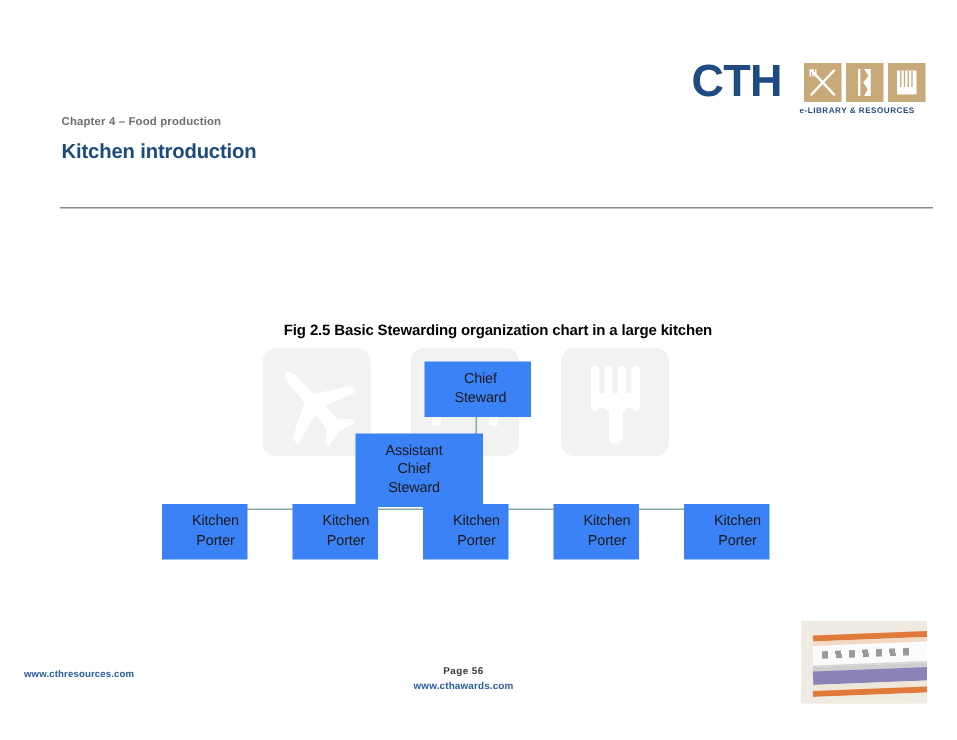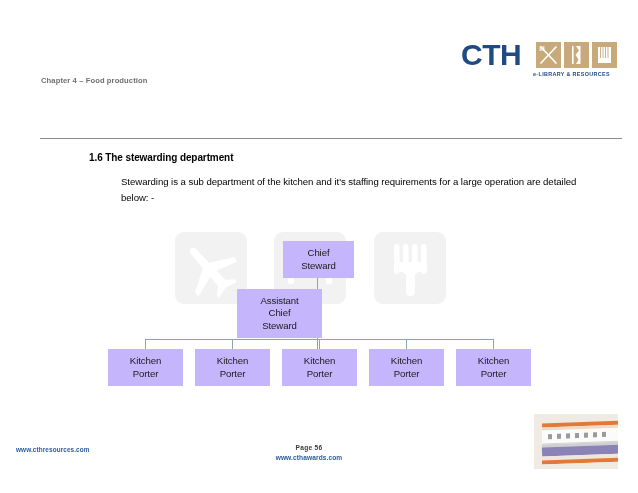--- a/index.html
+++ b/index.html
@@ -146,40 +146,41 @@
   #watermark-bed   { left: 274px; }
   #watermark-fork  { left: 374px; }
   .watermark svg { display: block; }
 
   .chart-line {
     position: absolute;
     background: #8aa6ad;
   }
   .node {
     position: absolute;
-    background: #c4b5fd;
+    background: #3b82f6;
     color: #1a1a1a;
     font-size: 9.6px;
     line-height: 12.3px;
     text-align: center;
     display: flex;
     align-items: center;
-    justify-content: center;
+    justify-content: flex-start;
     box-sizing: border-box;
     letter-spacing: -0.1px;
+    padding-left: 20px;
   }
   #node-chief {
     left: 283px; top: 14px; width: 71px; height: 37px;
   }
   #node-assistant {
     left: 237px; top: 62px; width: 85px; height: 49px;
   }
   .node-porter {
-    top: 122px;
-    width: 75px;
+    top: 109px;
+    width: 57px;
     height: 37px;
   }
   #node-porter-0 { left: 108px; }
   #node-porter-1 { left: 195px; }
   #node-porter-2 { left: 282px; }
   #node-porter-3 { left: 369px; }
   #node-porter-4 { left: 456px; }
 
   
   #footer-left {
@@ -263,24 +264,24 @@
           <line x1="13.5" y1="5" x2="13.5" y2="16"></line>
           <line x1="16" y1="5" x2="16" y2="16"></line>
         </g>
       </svg>
     </div>
 
     <div id="logo-tagline">e-LIBRARY &amp; RESOURCES</div>
   </div>
 
   <div id="chapter-label">Chapter 4 – Food production</div>
+  <div id="page-title">Kitchen introduction</div>
   <div id="divider"></div>
 
-  <div id="section-heading">1.6 The stewarding department</div>
-  <div id="body-paragraph">Stewarding is a sub department of the kitchen and it's staffing requirements for a large operation are detailed below: -</div>
+  <div id="figure-caption">Fig 2.5 Basic Stewarding organization chart in a large kitchen</div>
 
   <div id="org-chart">
 
     <div class="watermark" id="watermark-plane">
       <svg width="72" height="72" viewBox="0 0 72 72">
         <g fill="#ffffff" transform="rotate(-42 36 36)">
           <path d="M34 8 c2 0 3.4 2.2 3.6 5.4 l0.6 17.4 l22 12.6 v5.2 l-21.8 -6.6 l0.5 12.4 l7 5.6 v3.6 l-11.9 -3.2 l-11.9 3.2 v-3.6 l7 -5.6 l0.5 -12.4 l-21.8 6.6 v-5.2 l22 -12.6 l0.6 -17.4 C30.6 10.2 32 8 34 8 z"></path>
         </g>
       </svg>
     </div>

